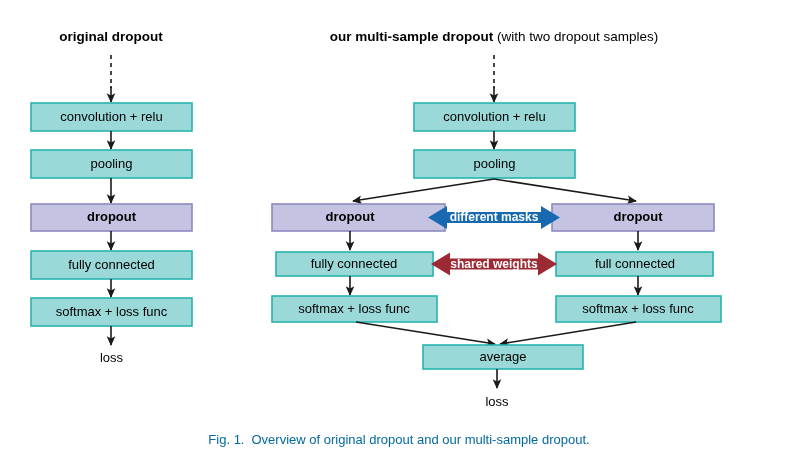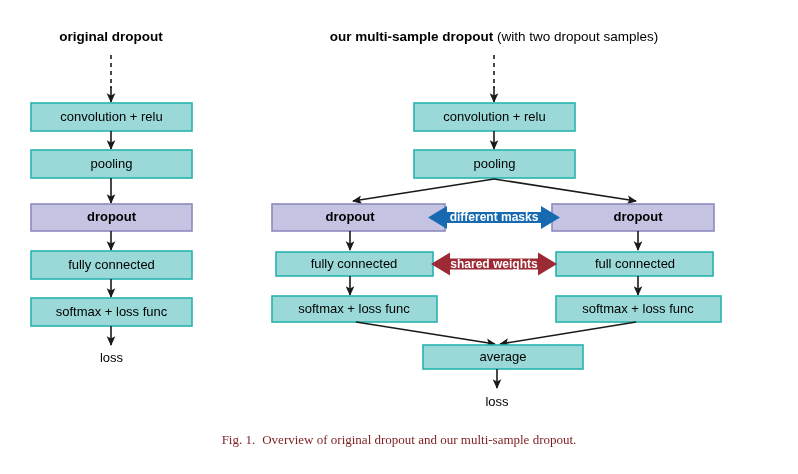--- a/index.html
+++ b/index.html
@@ -60,23 +60,23 @@
     text-anchor: middle;
     dominant-baseline: middle;
   }
 
   .caption {
     position: absolute;
     left: 0;
     top: 432px;
     width: 798px;
     text-align: center;
-    font-family: Liberation Serif, serif;
+    font-family: Liberation Sans, sans-serif;
     font-size: 13px;
-    color: #7f1d1d;
+    color: #0369a1;
   }
   .caption .cap-num { margin-right: 7px; }
 </style>
 </head>
 <body>
 
 <div id="figure-root">
 
   <svg id="diagram" viewBox="0 0 798 474">
     <defs>

